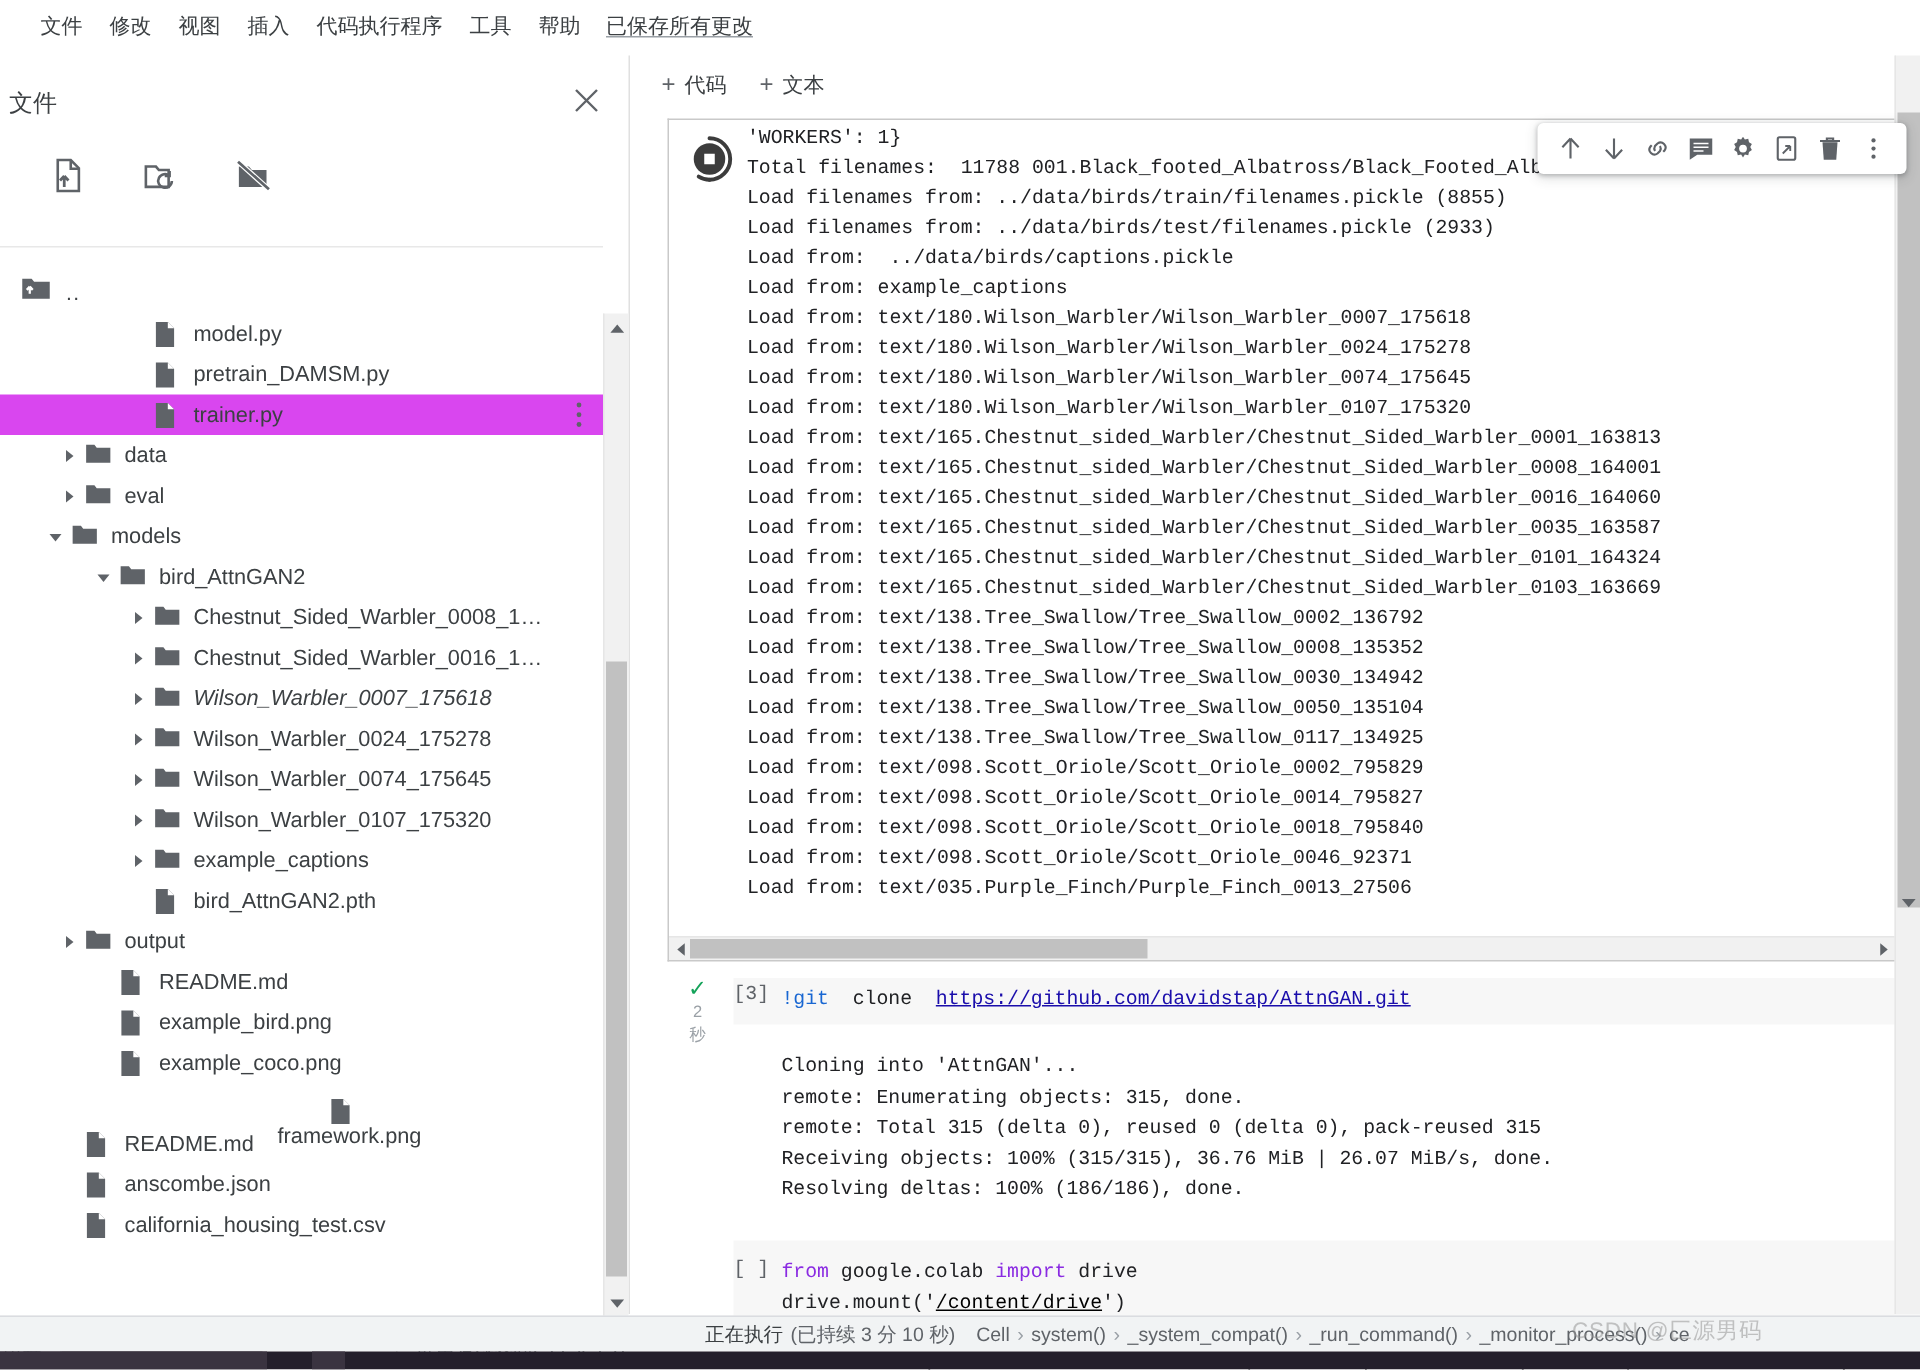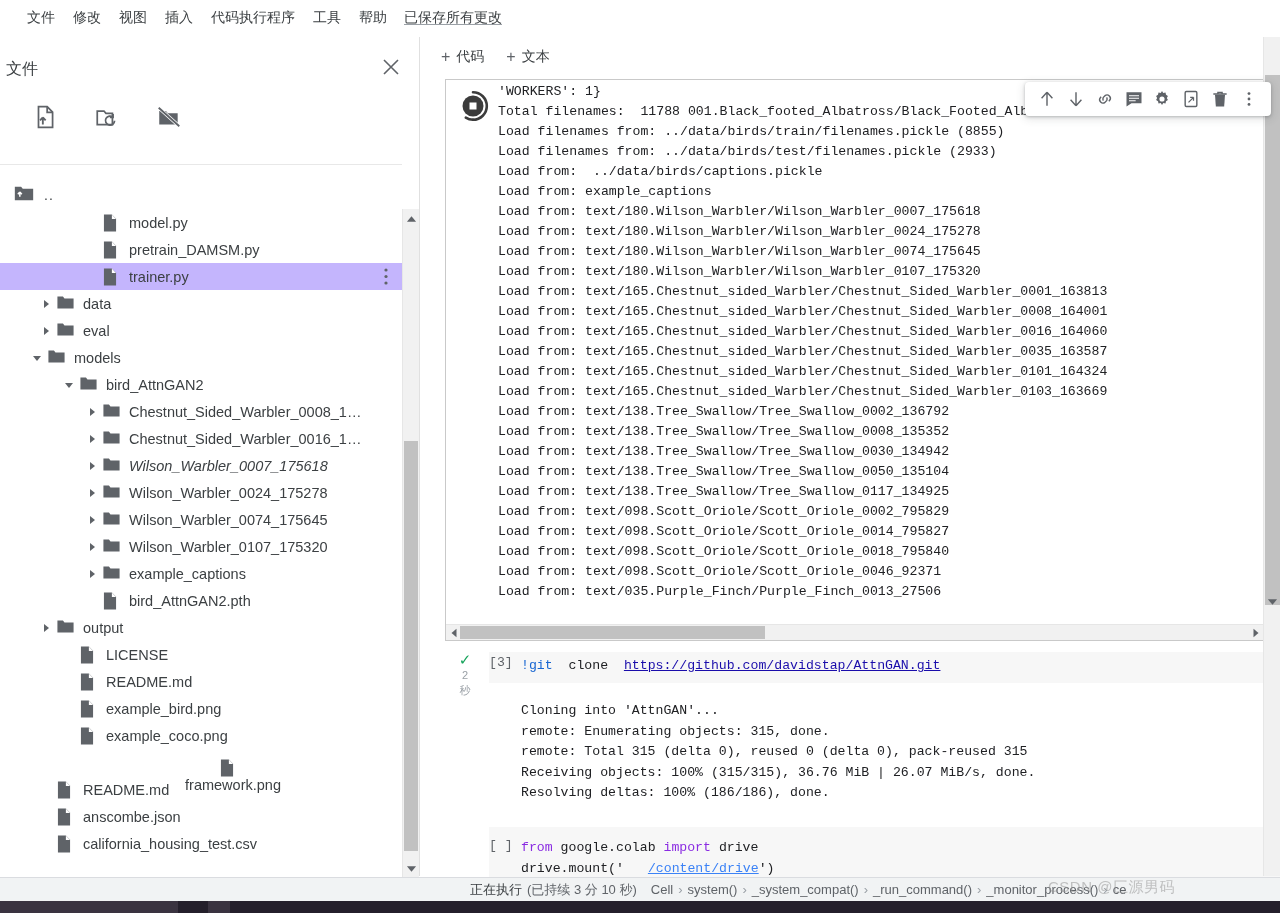--- a/index.html
+++ b/index.html
@@ -63,21 +63,21 @@
 
   .tree {
     position: absolute; left: 0; top: 172px; width: 402px; height: 670px;
     overflow: hidden;
   }
   .trow {
     display: flex; align-items: center; height: 27px;
     font-size: 14.5px; color: #3c4043; cursor: pointer;
     position: relative; white-space: nowrap;
   }
-  .trow.sel { background: #c4b5fd; }
+  .trow.sel { background: #d946ef; }
   .trow .arrow {
     width: 10px; height: 10px; flex: 0 0 10px; margin-right: 6px;
     color: #5f6368;
   }
   .trow .arrow svg { display:block; }
   .trow .noarrow { width: 10px; flex: 0 0 10px; margin-right: 6px; }
   .trow .ic { width: 17px; height: 18px; flex: 0 0 17px; margin-right: 9px; color: #5f6368; }
   .trow .ic svg { display: block; }
   .trow .kebab {
     position: absolute; right: 14px; top: 5px;
@@ -186,21 +186,21 @@
     background: #f7f7f7;
   }
   .cell3 .codetext {
     position: absolute; left: 76px; top: 3px;
     font-family: "Liberation Mono", "DejaVu Sans Mono", monospace;
     font-size: 13.2px; line-height: 21px; white-space: pre; color: #202124;
   }
   .kw-bang { color: #1967d2; }
   .kw-purple { color: #8a2be2; }
   .kw-link { color: #1a0dab; text-decoration: underline; }
-  .kw-str { color: #3b82f6; text-decoration: underline; margin-left: 24px; }
+  .kw-str { color: #000000; text-decoration: underline; }
 
   .cell3 .outtext {
     position: absolute; left: 76px; top: 49px;
     font-family: "Liberation Mono", "DejaVu Sans Mono", monospace;
     font-size: 13.2px; line-height: 20.5px; white-space: pre; color: #202124;
   }
 
   
   .cell4 { position: absolute; left: 24px; top: 790px; width: 835px; }
   .cell4 .idx {
@@ -513,30 +513,20 @@
             <svg width="10" height="10" viewBox="0 0 10 10">
               <path fill="#5f6368" d="M3 1 L8 5 L3 9 Z"></path>
             </svg>
           </span>
           <span class="ic">
             <svg width="17" height="15" viewBox="0 0 20 17">
               <path fill="#5f6368" d="M0.5 1.5 h6.5 l1.8 2.2 h10.7 v11.8 h-19 z"></path>
             </svg>
           </span>
           <span>output</span>
-        </div>
-        <div class="trow" style="padding-left: 64px;">
-          <span class="noarrow"></span>
-          <span class="ic">
-            <svg width="14" height="18" viewBox="0 0 15 19">
-              <path fill="#5f6368" d="M1 0.5 h8.5 l4.5 4.5 v13.5 h-13 z"></path>
-              <path fill="#fff" d="M9.5 0.5 v4.6 h4.5 z"></path>
-            </svg>
-          </span>
-          <span>LICENSE</span>
         </div>
         <div class="trow" style="padding-left: 64px;">
           <span class="noarrow"></span>
           <span class="ic">
             <svg width="14" height="18" viewBox="0 0 15 19">
               <path fill="#5f6368" d="M1 0.5 h8.5 l4.5 4.5 v13.5 h-13 z"></path>
               <path fill="#fff" d="M9.5 0.5 v4.6 h4.5 z"></path>
             </svg>
           </span>
           <span>README.md</span>

